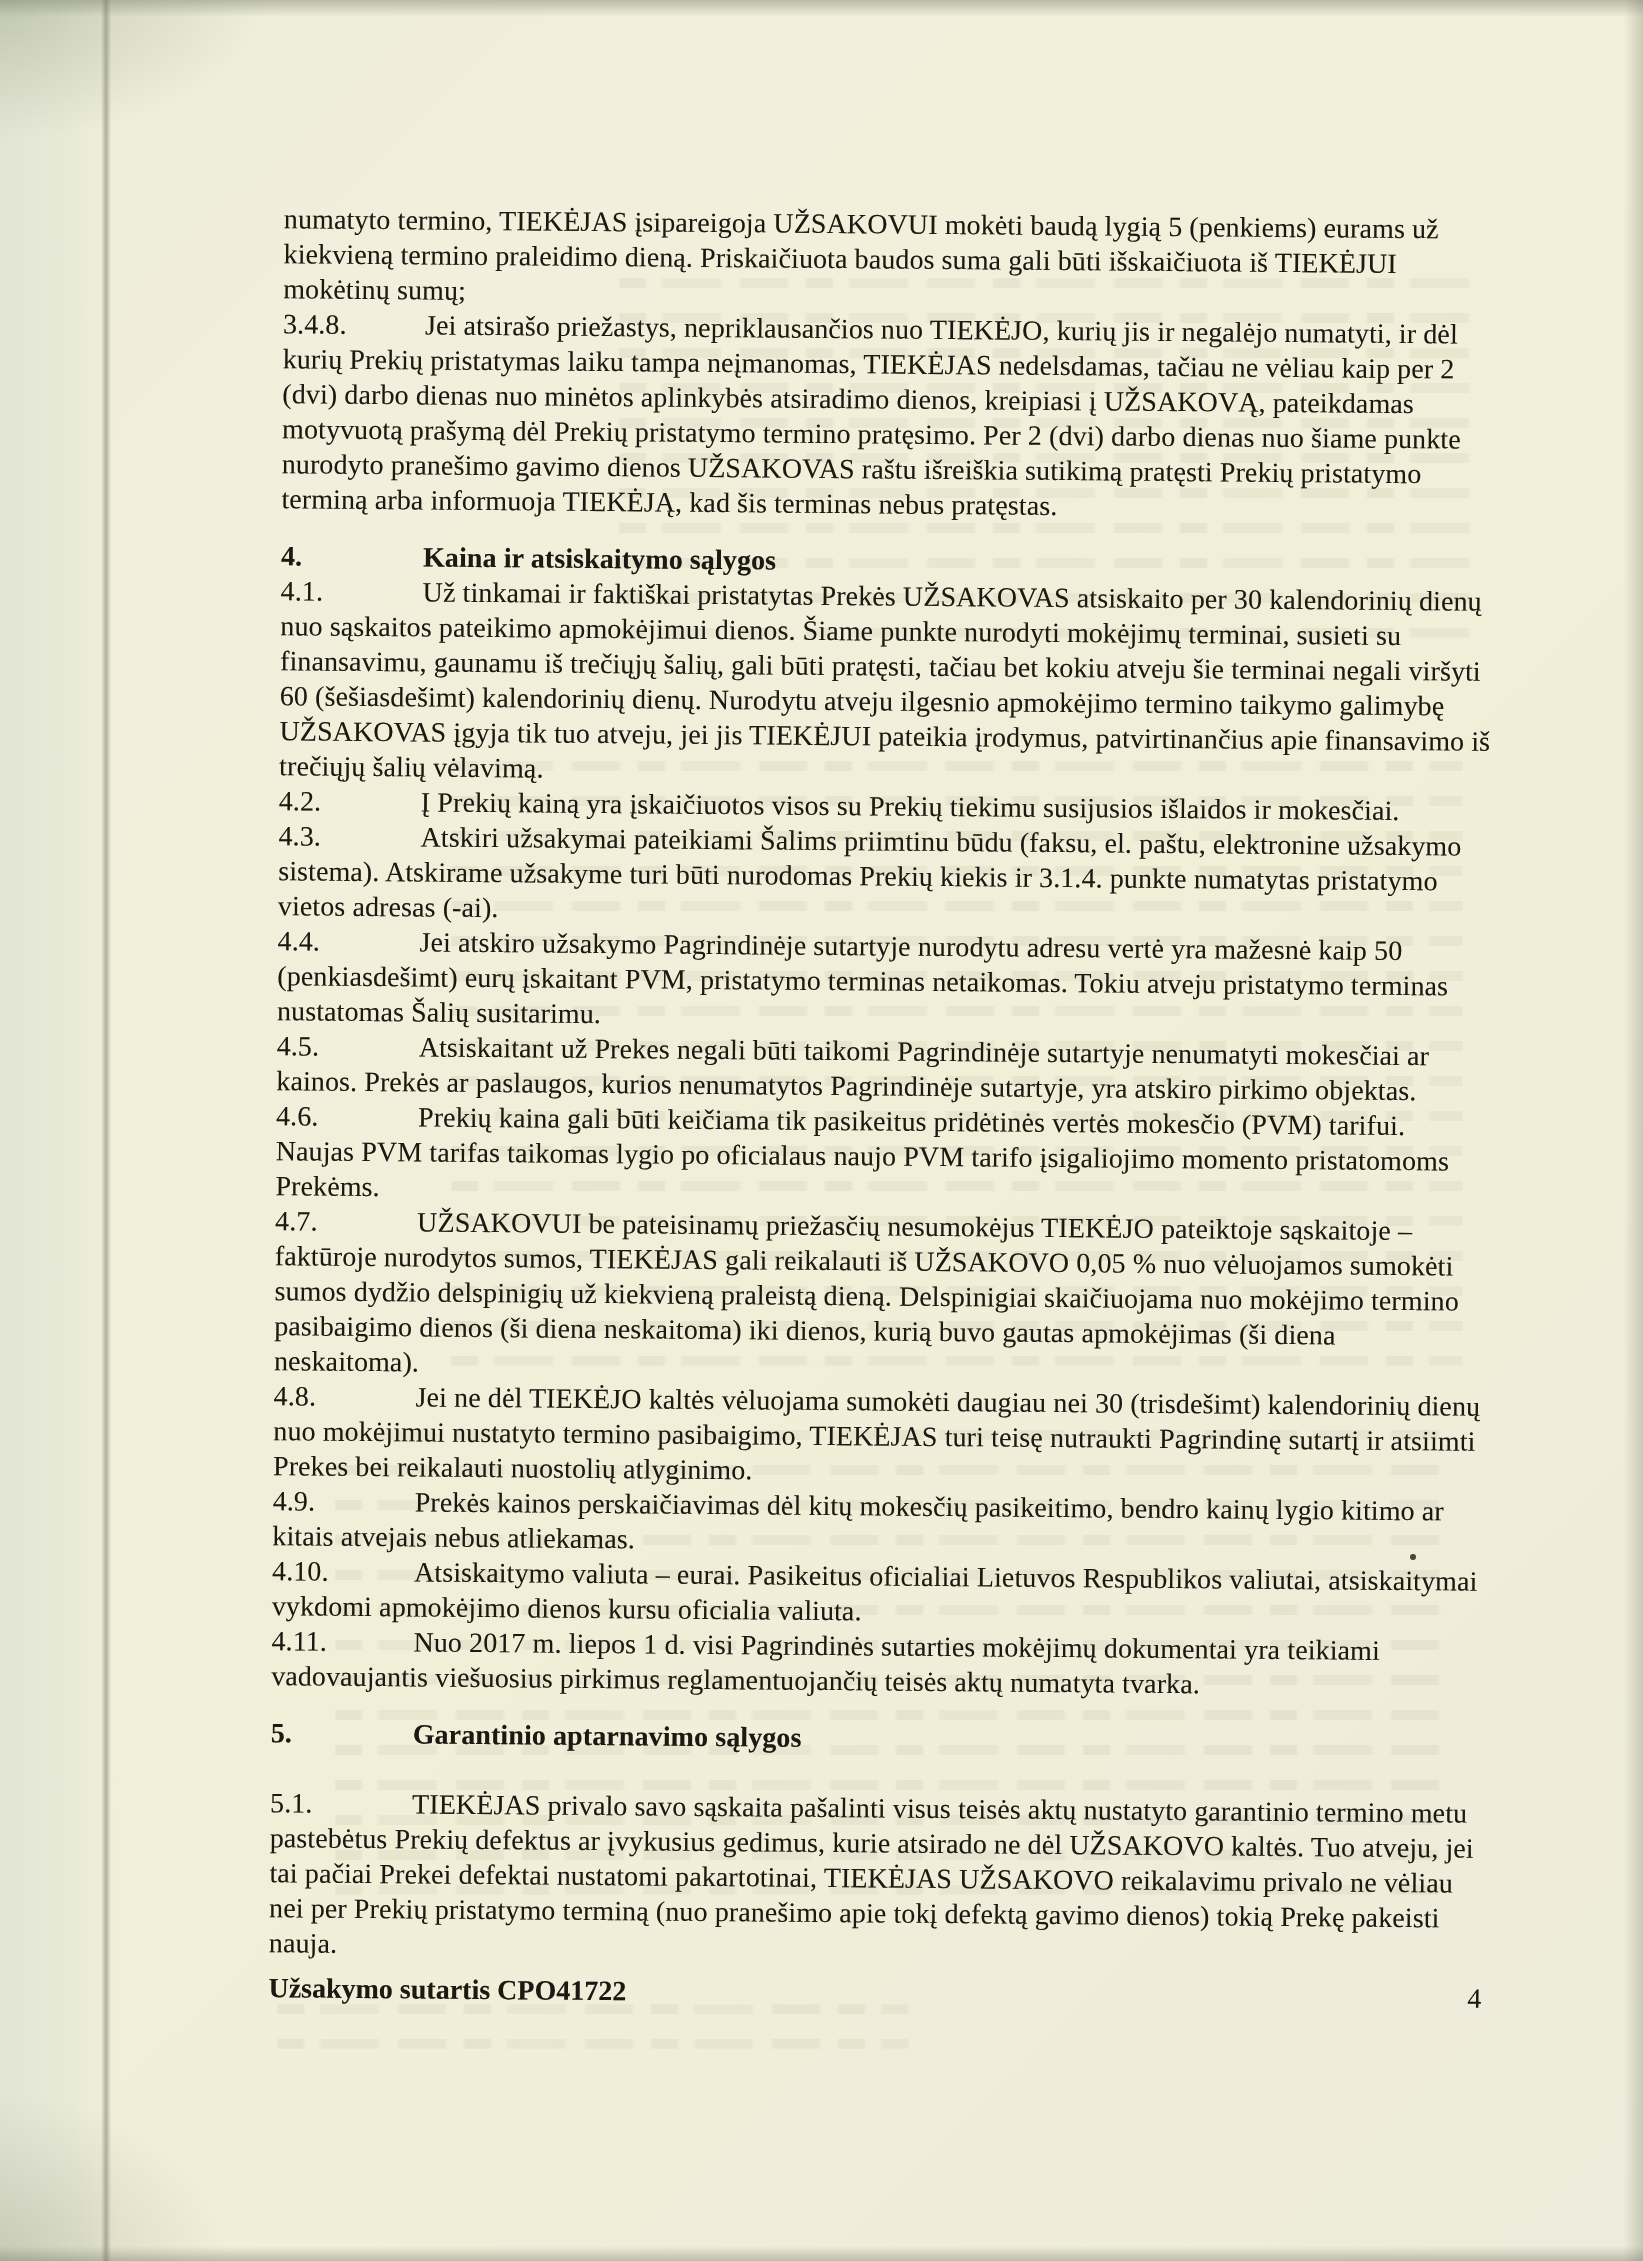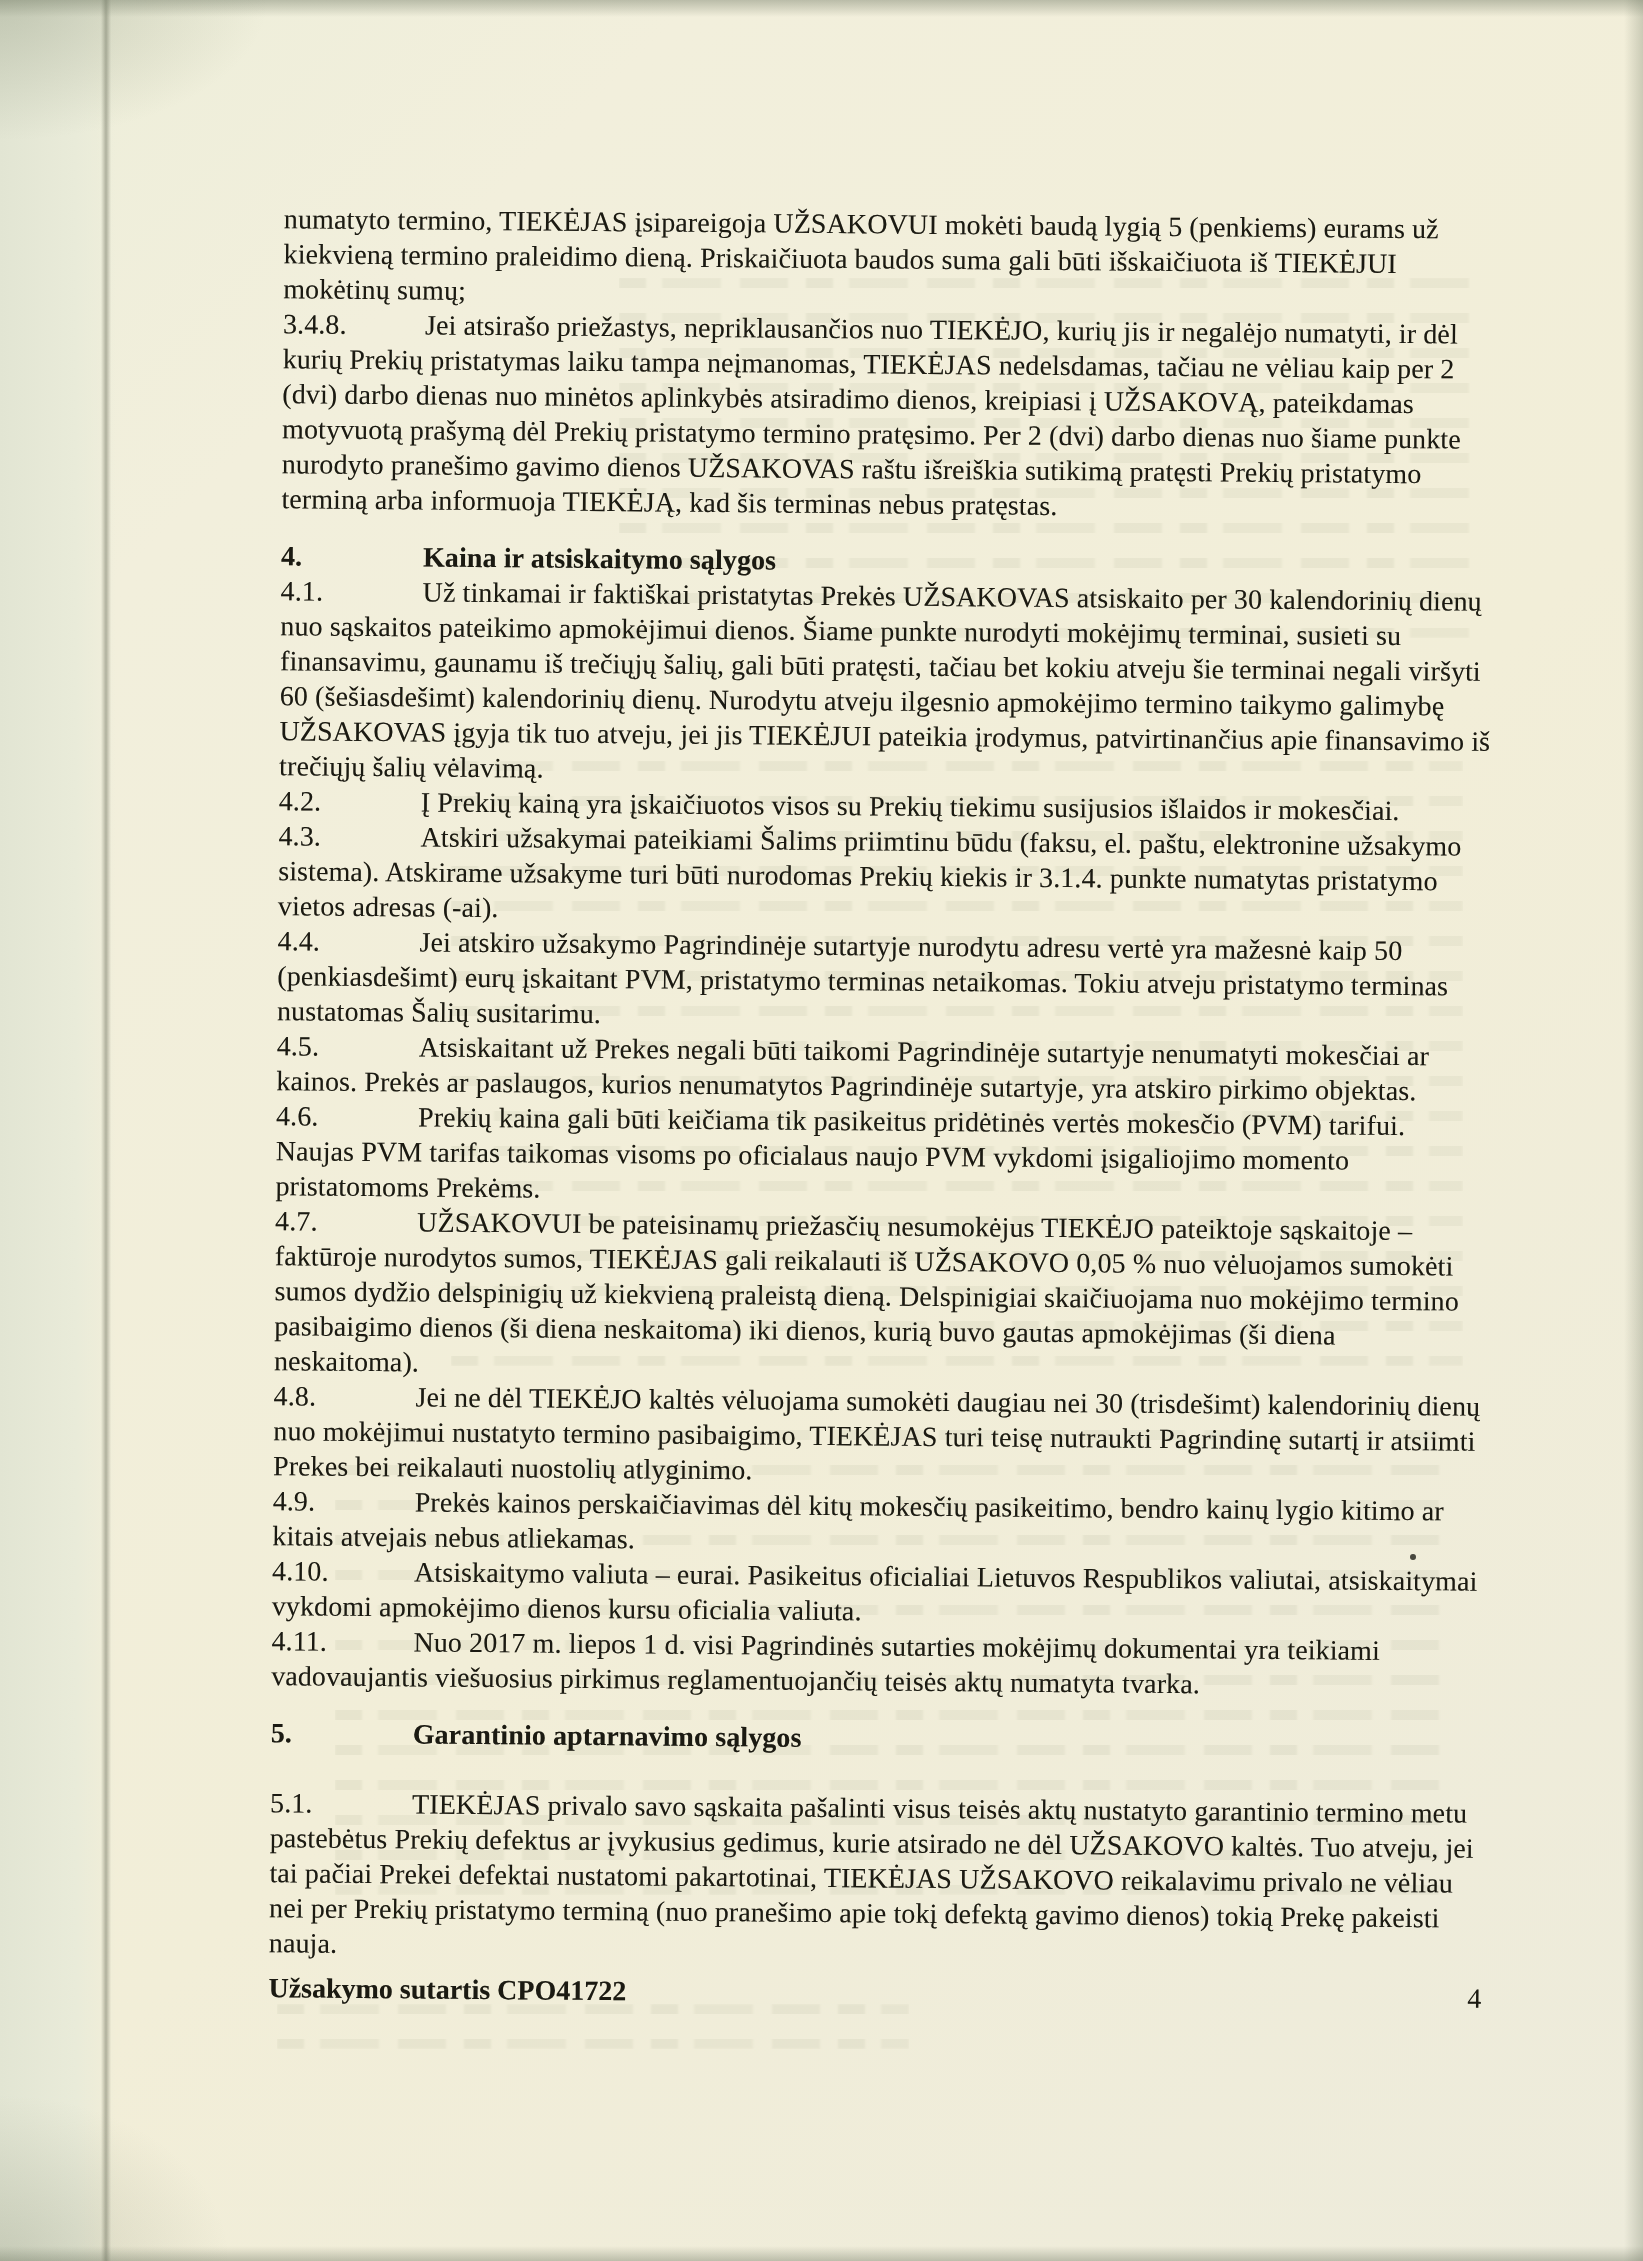--- a/index.html
+++ b/index.html
@@ -129,21 +129,21 @@
     <p class="para"><span class="pnum">4.1.</span><span>Už tinkamai ir faktiškai pristatytas Prekės UŽSAKOVAS atsiskaito per 30  kalendorinių dienų nuo sąskaitos pateikimo apmokėjimui dienos. Šiame punkte nurodyti mokėjimų terminai, susieti su finansavimu, gaunamu iš trečiųjų šalių, gali būti pratęsti, tačiau bet kokiu atveju šie terminai negali viršyti 60 (šešiasdešimt) kalendorinių dienų. Nurodytu atveju ilgesnio apmokėjimo termino taikymo galimybę UŽSAKOVAS įgyja tik tuo atveju, jei jis TIEKĖJUI pateikia įrodymus, patvirtinančius apie finansavimo iš trečiųjų šalių vėlavimą.</span></p>
 
     <p class="para"><span class="pnum">4.2.</span><span>Į Prekių kainą yra įskaičiuotos visos su Prekių tiekimu susijusios išlaidos ir mokesčiai.</span></p>
 
     <p class="para"><span class="pnum">4.3.</span><span>Atskiri užsakymai pateikiami Šalims priimtinu būdu (faksu, el. paštu, elektronine užsakymo sistema). Atskirame užsakyme turi būti nurodomas Prekių kiekis ir 3.1.4. punkte numatytas pristatymo vietos adresas (-ai).</span></p>
 
     <p class="para"><span class="pnum">4.4.</span><span>Jei atskiro užsakymo Pagrindinėje sutartyje nurodytu adresu vertė yra mažesnė kaip 50 (penkiasdešimt) eurų įskaitant PVM, pristatymo terminas netaikomas. Tokiu atveju pristatymo terminas nustatomas Šalių susitarimu.</span></p>
 
     <p class="para"><span class="pnum">4.5.</span><span>Atsiskaitant už Prekes negali būti taikomi Pagrindinėje sutartyje nenumatyti mokesčiai ar kainos. Prekės ar paslaugos, kurios nenumatytos Pagrindinėje sutartyje, yra atskiro pirkimo objektas.</span></p>
 
-    <p class="para"><span class="pnum">4.6.</span><span>Prekių kaina gali būti keičiama tik pasikeitus pridėtinės vertės mokesčio (PVM) tarifui. Naujas PVM tarifas taikomas visoms po oficialaus naujo PVM vykdomi įsigaliojimo momento pristatomoms Prekėms.</span></p>
+    <p class="para"><span class="pnum">4.6.</span><span>Prekių kaina gali būti keičiama tik pasikeitus pridėtinės vertės mokesčio (PVM) tarifui. Naujas PVM tarifas taikomas lygio po oficialaus naujo PVM tarifo įsigaliojimo momento pristatomoms Prekėms.</span></p>
 
     <p class="para"><span class="pnum">4.7.</span><span>UŽSAKOVUI be pateisinamų priežasčių nesumokėjus TIEKĖJO pateiktoje sąskaitoje – faktūroje nurodytos sumos, TIEKĖJAS gali reikalauti iš UŽSAKOVO 0,05 % nuo vėluojamos sumokėti sumos dydžio delspinigių už kiekvieną praleistą dieną. Delspinigiai skaičiuojama nuo mokėjimo termino pasibaigimo dienos (ši diena neskaitoma) iki dienos, kurią buvo gautas apmokėjimas (ši diena neskaitoma).</span></p>
 
     <p class="para"><span class="pnum">4.8.</span><span>Jei ne dėl TIEKĖJO kaltės vėluojama sumokėti daugiau nei 30 (trisdešimt) kalendorinių dienų nuo mokėjimui nustatyto termino pasibaigimo, TIEKĖJAS turi teisę nutraukti Pagrindinę sutartį ir atsiimti Prekes bei reikalauti nuostolių atlyginimo.</span></p>
 
     <p class="para"><span class="pnum">4.9.</span><span>Prekės kainos perskaičiavimas dėl kitų mokesčių pasikeitimo, bendro kainų lygio kitimo ar kitais atvejais nebus atliekamas.</span></p>
 
     <p class="para"><span class="pnum">4.10.</span><span>Atsiskaitymo valiuta – eurai. Pasikeitus oficialiai Lietuvos Respublikos valiutai, atsiskaitymai vykdomi apmokėjimo dienos kursu oficialia valiuta.</span></p>
 
     <p class="para"><span class="pnum">4.11.</span><span>Nuo 2017 m. liepos 1 d. visi Pagrindinės sutarties mokėjimų dokumentai yra teikiami vadovaujantis viešuosius pirkimus reglamentuojančių teisės aktų numatyta tvarka.</span></p>

